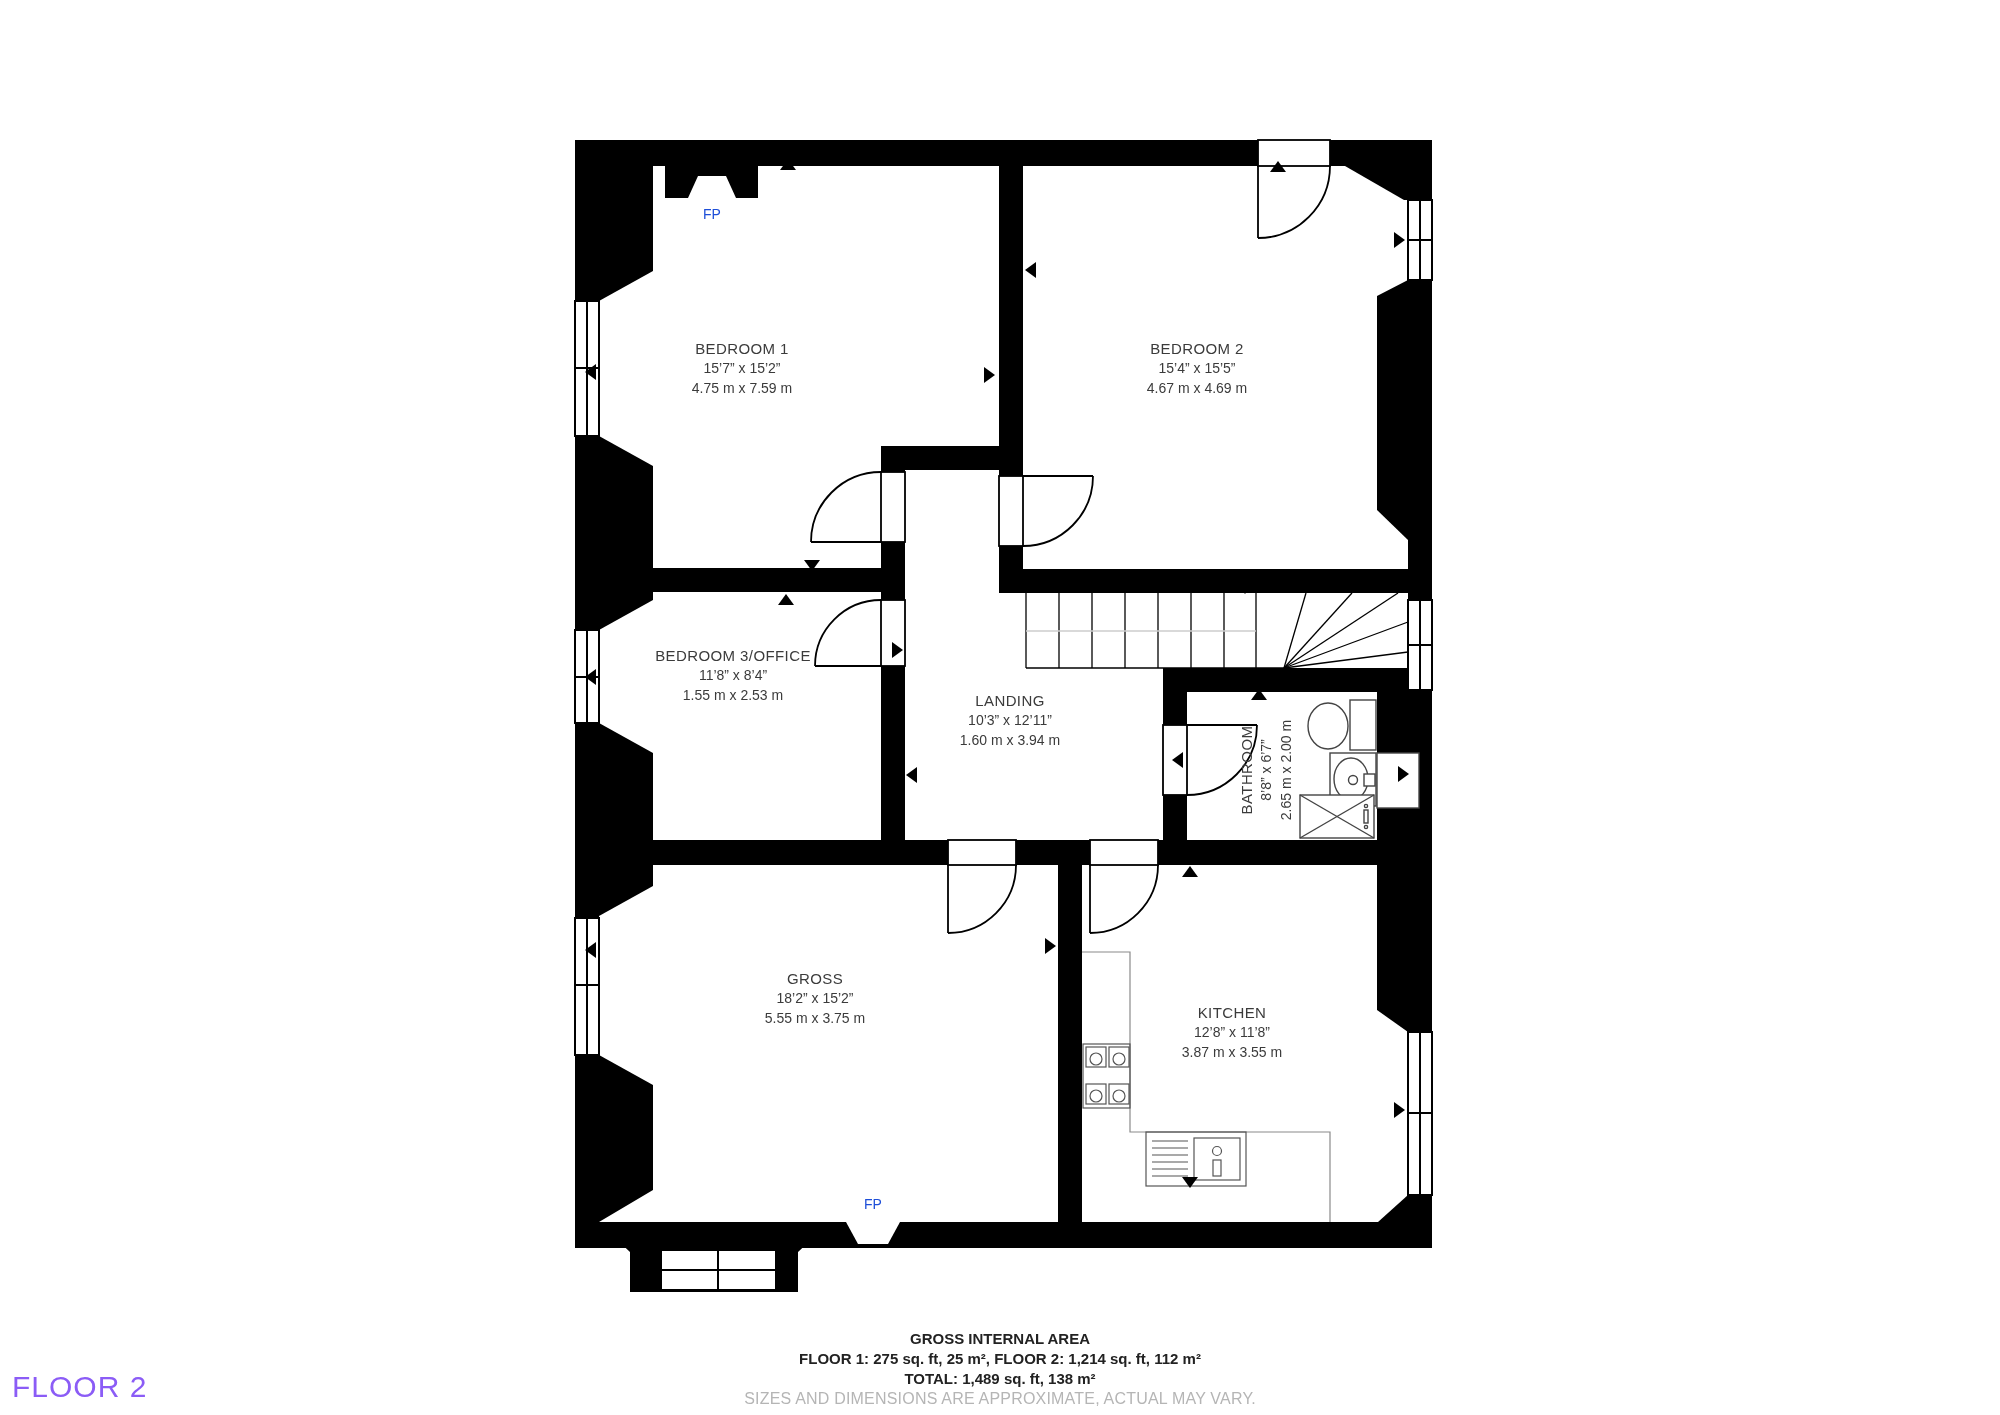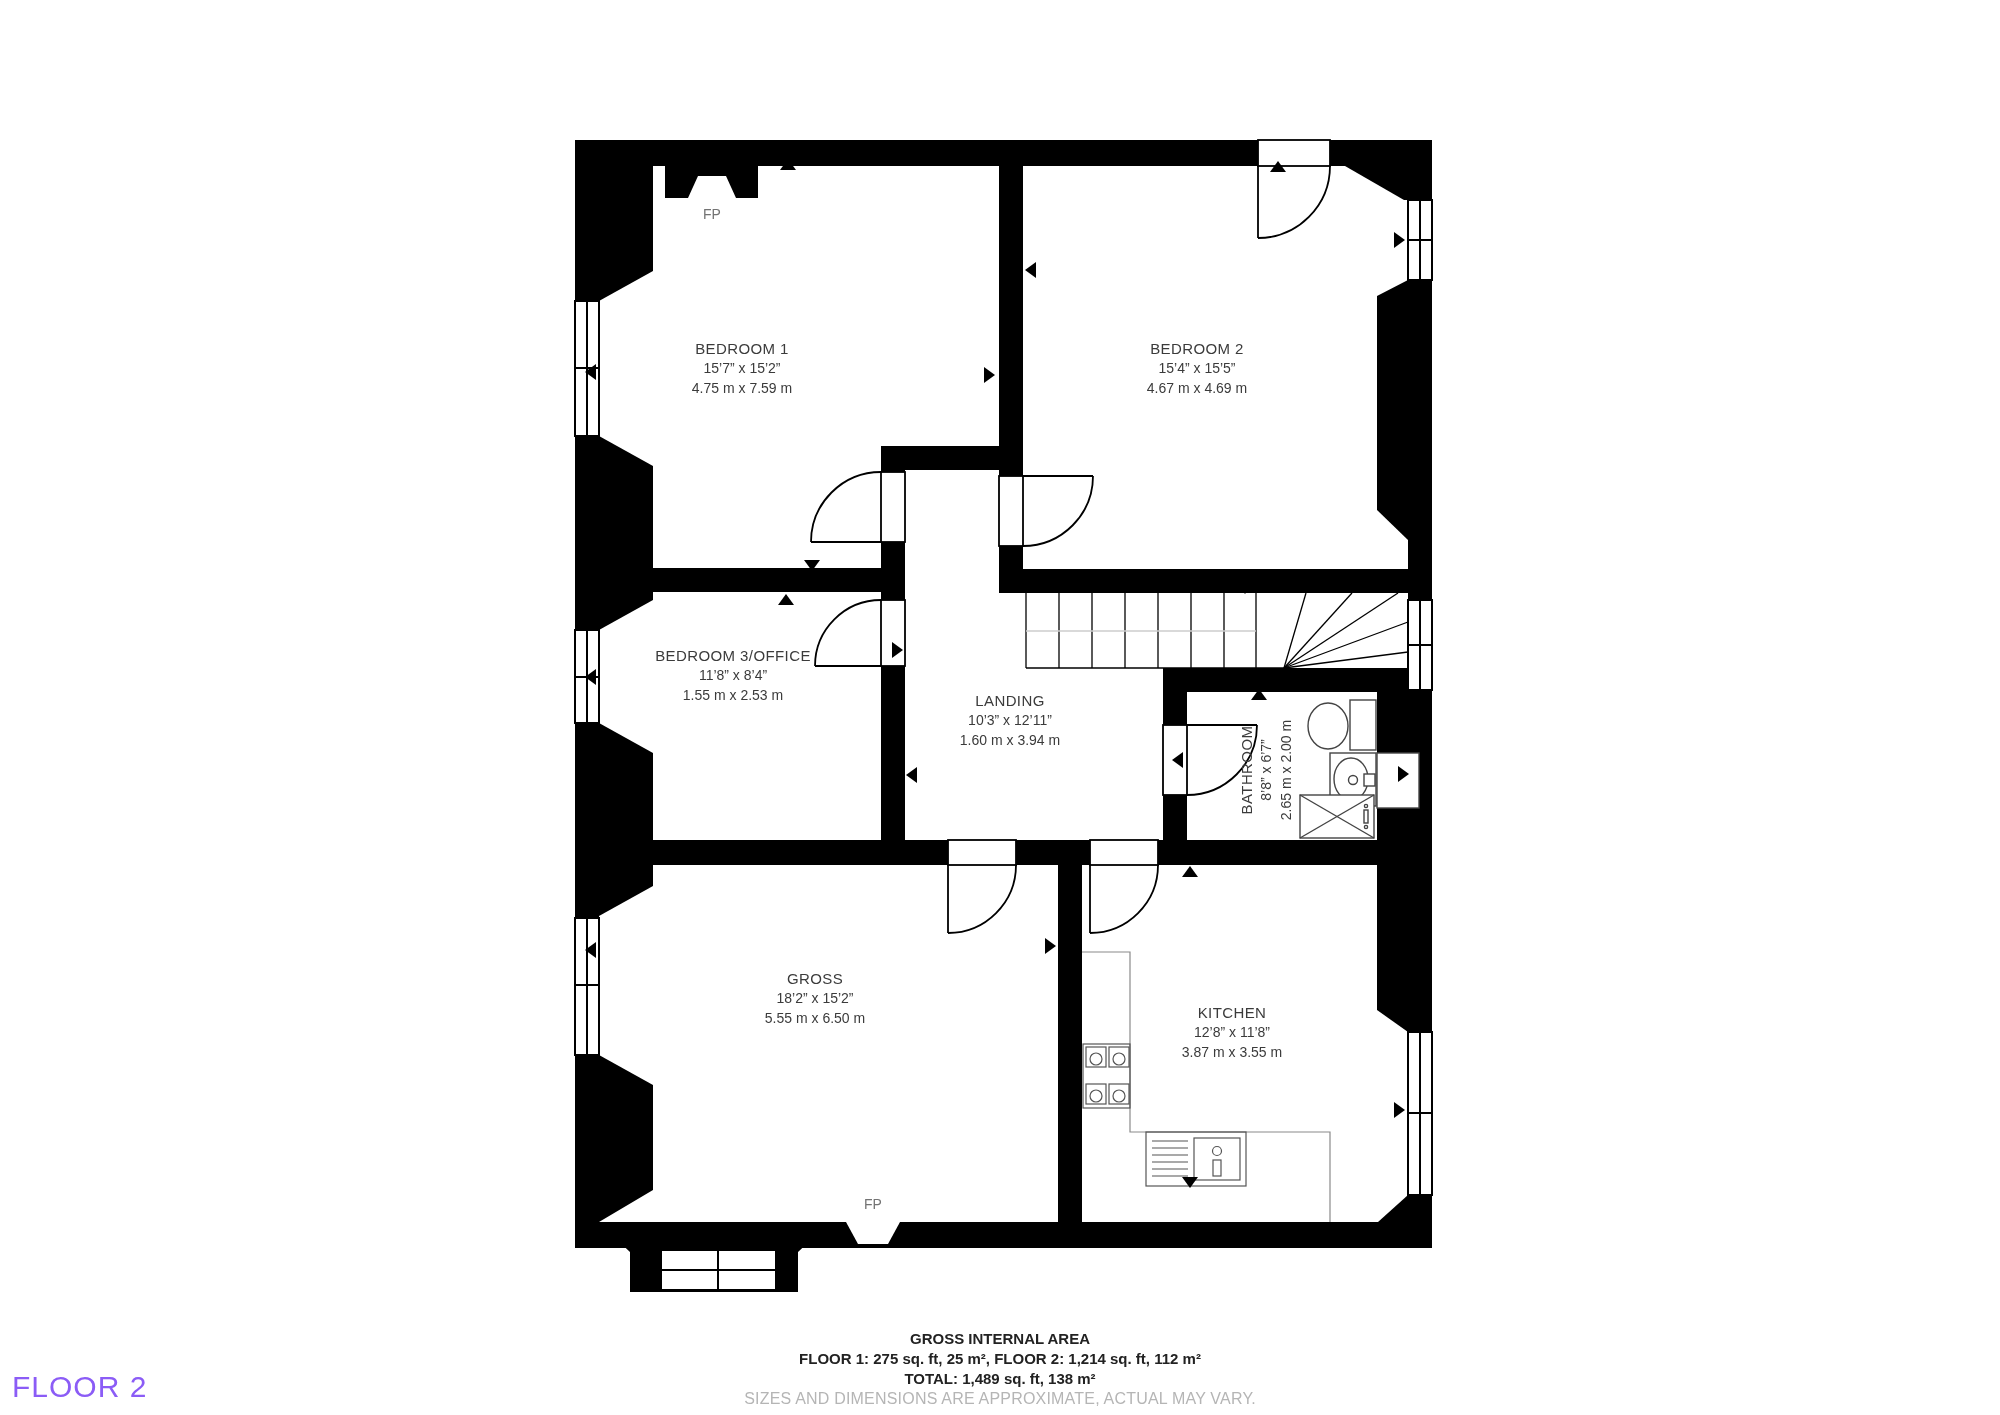--- a/index.html
+++ b/index.html
@@ -4,21 +4,21 @@
 <style>
   html,body{margin:0;padding:0;background:#fff;}
   .canvas{position:relative;width:2000px;height:1415px;background:#ffffff;overflow:hidden;
           font-family:"Liberation Sans",sans-serif;}
   .plan-svg{position:absolute;left:0;top:0;width:2000px;height:1415px;}
   .room-label{position:absolute;transform:translate(-50%,-50%);text-align:center;
               white-space:nowrap;color:#3b3b3b;line-height:1.4;}
   .room-label.rot{transform:translate(-50%,-50%) rotate(-90deg);}
   .rname{font-size:15px;letter-spacing:.4px;}
   .rdim{font-size:14px;}
-  .fp-label{position:absolute;transform:translate(-50%,-50%);font-size:14px;color:#737373;}
+  .fp-label{position:absolute;transform:translate(-50%,-50%);font-size:14px;color:#1d4ed8;}
   .footer{position:absolute;left:50%;top:1330px;transform:translateX(-50%);
           text-align:center;white-space:nowrap;}
   .f-title,.f-line{font-size:15px;font-weight:700;color:#222;margin-bottom:3px;}
   .f-disclaimer{font-size:16px;color:#b5b5b5;font-weight:400;letter-spacing:.2px;}
   .floor-label{position:absolute;left:12px;top:1370px;font-size:30px;color:#8b5cf6;letter-spacing:1px;}
   .brand{position:absolute;right:26px;top:1316px;display:flex;align-items:center;gap:16px;}
   .brand-text{font-family:"DejaVu Serif",serif;font-size:50px;color:#171717;}
   .brand-reg{font-family:"DejaVu Serif",serif;font-size:17px;color:#171717;
              vertical-align:super;margin-left:2px;}
 </style>
@@ -270,21 +270,21 @@
     <div class="rdim">1.60 m x 3.94 m</div>
   </div>
   <div class="room-label rot" style="left:1266px;top:770px">
     <div class="rname">BATHROOM</div>
     <div class="rdim">8’8” x 6’7”</div>
     <div class="rdim">2.65 m x 2.00 m</div>
   </div>
   <div class="room-label" style="left:815px;top:998px">
     <div class="rname">GROSS</div>
     <div class="rdim">18’2” x 15’2”</div>
-    <div class="rdim">5.55 m x 6.50 m</div>
+    <div class="rdim">5.55 m x 3.75 m</div>
   </div>
   <div class="room-label" style="left:1232px;top:1032px">
     <div class="rname">KITCHEN</div>
     <div class="rdim">12’8” x 11’8”</div>
     <div class="rdim">3.87 m x 3.55 m</div>
   </div>
 
   <div class="fp-label" style="left:712px;top:214px">FP</div>
   <div class="fp-label" style="left:873px;top:1204px">FP</div>
 

